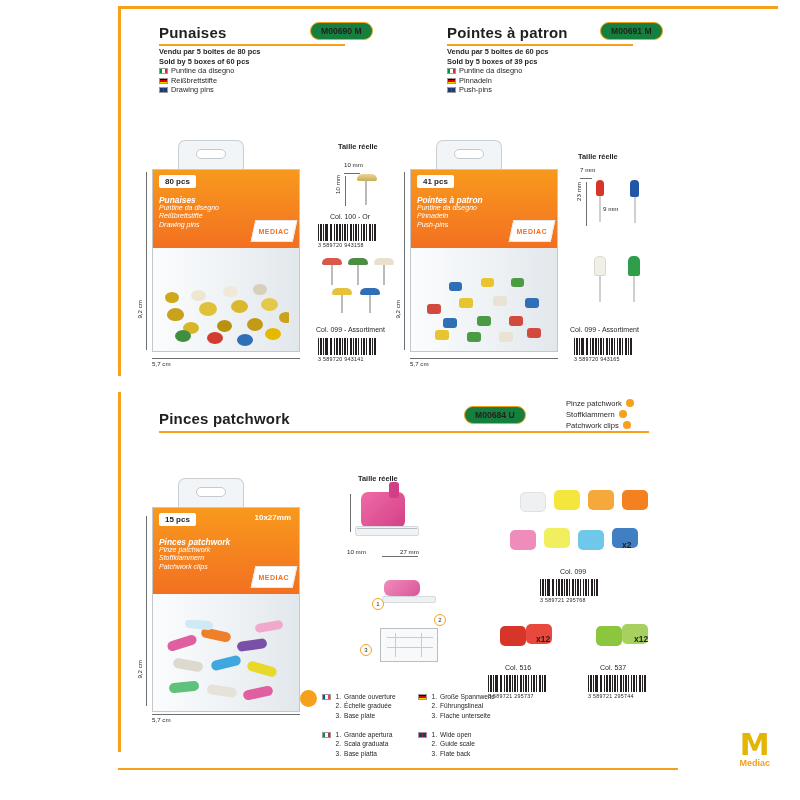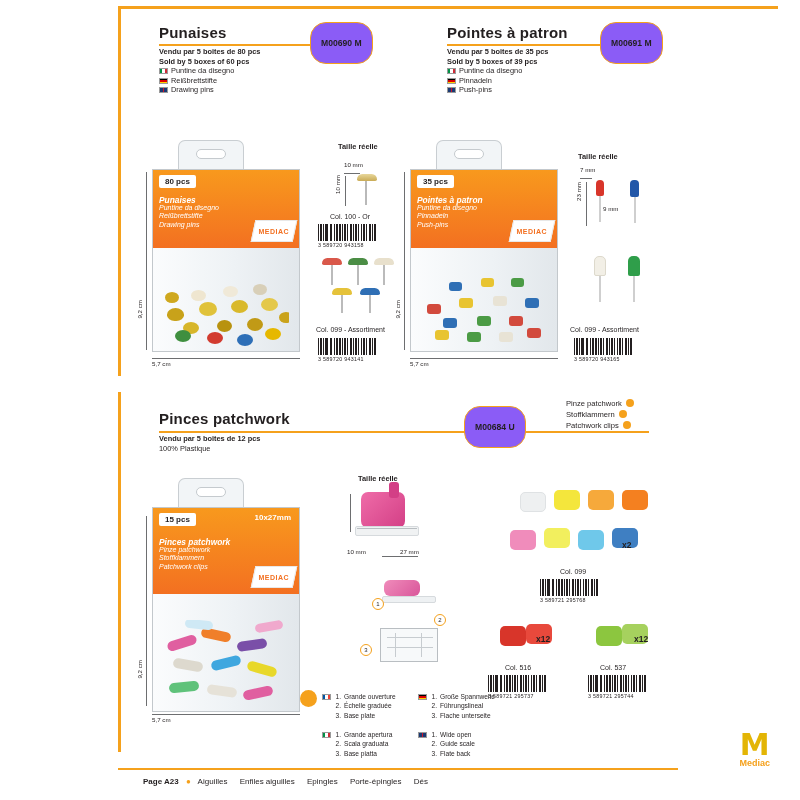--- a/index.html
+++ b/index.html
@@ -61,26 +61,26 @@
       linear-gradient(to right, transparent 45%, #cf142b 45% 55%, transparent 55%);
     z-index:2;
   }
   .fl-it { background:linear-gradient(to right,#009246 0 33%,#ffffff 33% 66%,#ce2b37 66% 100%); }
   .fl-de { background:linear-gradient(to bottom,#000 0 33%,#dd0000 33% 66%,#ffce00 66% 100%); }
   
   .ref {
     position:absolute;
     border:1.6px solid #f5a11c;
     border-radius:16px;
-    background:#8b5cf6;
+    background:#15803d;
     color:#231f20;
     font-size:8.6px;
     font-weight:bold;
     text-align:center;
-    padding:15px 10px;
+    padding:3px 10px;
     white-space:nowrap;
   }
   
   .pkg { position:absolute; }
   .pkg .hangtab {
     position:absolute; left:26px; top:0; width:66px; height:30px;
     border:1px solid #c9ced2; border-bottom:none;
     border-radius:7px 7px 0 0;
     background:#f2f5f7;
   }
@@ -377,21 +377,21 @@
         <i style="width:2px"></i>
     </div>
     <div class="num">3 589720 943141</div>
   </div>
 
   <div class="sec-title" style="left:447px; top:24px;">Pointes à patron</div>
   <div class="rule" style="left:447px; top:44px; width:186px;"></div>
   <div class="ref" style="left:600px; top:22px;">M00691 M</div>
 
   <div class="bullets" style="left:447px; top:47px; width:185px;">
-    <div class="b1">Vendu par 5 boîtes de 35 pcs</div>
+    <div class="b1">Vendu par 5 boîtes de 60 pcs</div>
     <div class="b1">Sold by 5 boxes of 39 pcs</div>
     <div class="flagrow">
       <span class="flag fl-it"></span>
       <span>Puntine da disegno</span>
     </div>
     <div class="flagrow">
       <span class="flag fl-de"></span>
       <span>Pinnadeln</span>
     </div>
     <div class="flagrow">
@@ -415,21 +415,21 @@
         <div style="position:absolute;left:16px;top:60px;width:14px;height:10px;border-radius:3px;background:#e8c431;"></div>
         <div style="position:absolute;left:48px;top:62px;width:14px;height:10px;border-radius:3px;background:#4b9b45;"></div>
         <div style="position:absolute;left:80px;top:62px;width:14px;height:10px;border-radius:3px;background:#e8e3d5;"></div>
         <div style="position:absolute;left:108px;top:58px;width:14px;height:10px;border-radius:3px;background:#d24a3d;"></div>
         <div style="position:absolute;left:30px;top:12px;width:13px;height:9px;border-radius:3px;background:#2f6fb5;"></div>
         <div style="position:absolute;left:62px;top:8px;width:13px;height:9px;border-radius:3px;background:#e8c431;"></div>
         <div style="position:absolute;left:92px;top:8px;width:13px;height:9px;border-radius:3px;background:#4b9b45;"></div>
       </div>
     </div>
     <div class="label">
-      <div class="pcs">35 pcs</div>
+      <div class="pcs">41 pcs</div>
       <div class="names">
         <div class="n1">Pointes à patron</div>
         <div class="nx">Puntine da disegno</div>
         <div class="nx">Pinnadeln</div>
         <div class="nx">Push-pins</div>
       </div>
       <div class="brand">
           <span>MEDIAC</span>
         </div>
     </div>
@@ -502,24 +502,20 @@
         <i style="width:1px;background:#fff"></i>
         <i style="width:2px"></i>
     </div>
     <div class="num">3 589720 943165</div>
   </div>
 
   <div class="sec-title" style="left:159px; top:410px;">Pinces patchwork</div>
   <div class="rule" style="left:159px; top:431px; width:490px;"></div>
   <div class="ref" style="left:464px; top:406px;"><span>M00684 U</span></div>
 
-  <div class="bullets" style="left:159px; top:434px; width:220px;">
-    <div class="b1">Vendu par 5 boîtes de 12 pcs</div>
-    <div>100% Plastique</div>
-  </div>
   <div class="minileg" style="left:566px; top:398px;">
     <div><span>Pinze patchwork</span><span class="dot-lang"></span></div>
     <div><span>Stoffklammern</span><span class="dot-lang"></span></div>
     <div><span>Patchwork clips</span><span class="dot-lang"></span></div>
   </div>
 
   <div class="pkg" style="left:152px; top:478px; width:148px; height:234px;">
     <div class="hangtab"></div>
     <div class="hanghole"></div>
     <div class="body">
@@ -824,27 +820,14 @@
         <span>Flate back</span>
       </div>
   </div>
 
   <div class="mediac-logo">
     <div class="m">M</div>
     <div class="w">Mediac</div>
   </div>
 
   <div class="footline"></div>
-  <div class="footer">
-    <span class="pg">Page A23</span>
-    <span class="sep">●</span>
-    <span>Aiguilles</span>
-    <span class="sep"> </span>
-    <span>Enfiles aiguilles</span>
-    <span class="sep"> </span>
-    <span>Epingles</span>
-    <span class="sep"> </span>
-    <span>Porte-épingles</span>
-    <span class="sep"> </span>
-    <span>Dés</span>
-  </div>
 
 </div>
 
 </body></html>

